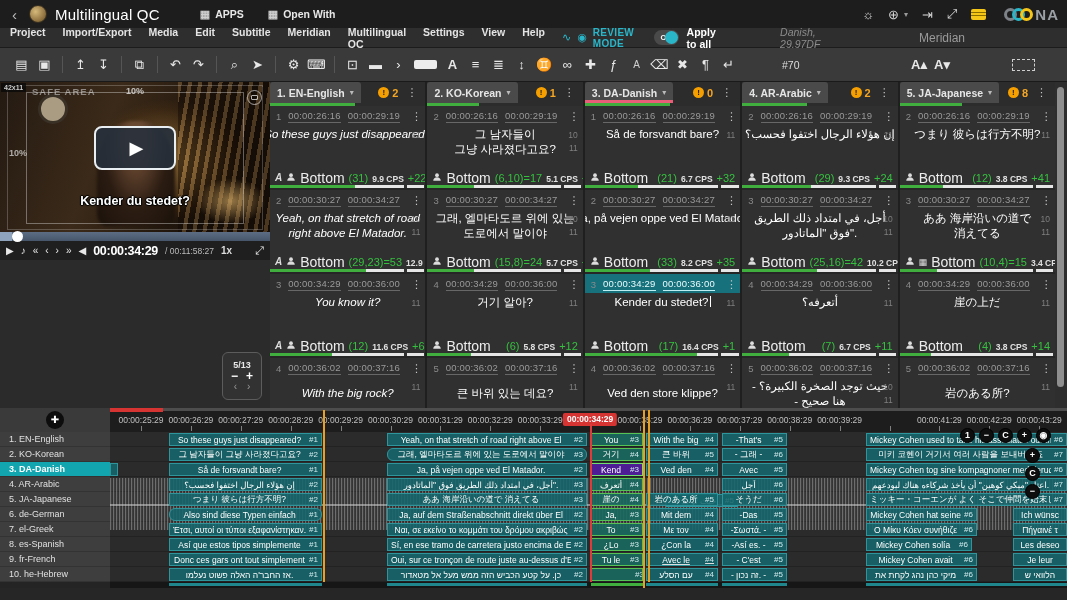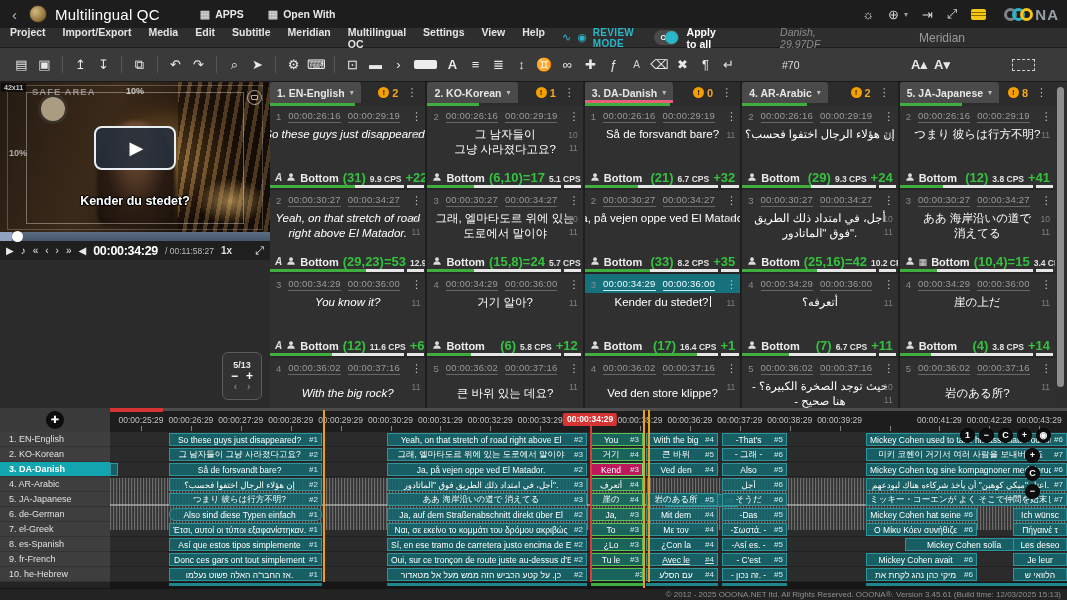--- a/index.html
+++ b/index.html
@@ -105,23 +105,23 @@
 .cell.active .tc{border-color:#bfeff2;color:#eafcfd}
 .cbody{position:relative;display:flex;flex-direction:column;align-items:center;justify-content:center;padding:2px 18px 20px;min-height:34px}
 .cell.cut .cbody{padding-bottom:4px}
 .cline{font-size:11.5px;color:#fff;line-height:15px;text-align:center;white-space:nowrap}
 .col.italic-col .cline{font-style:italic}
 .counts{position:absolute;right:5px;top:4px;text-align:right;font-size:8.5px;color:#7f7f7f;line-height:13px}
 .cursor{display:inline-block;width:1px;height:11px;background:#fff;margin-left:1px;vertical-align:-1px}
 .cfoot{position:absolute;left:0;right:0;bottom:3px;height:15px;display:flex;align-items:center;padding:0 5px;gap:4px}
 .ficon{font-size:9px;color:#ddd;line-height:10px}
 .ficon i{font-style:italic;font-weight:bold;font-size:10px}
-.fpos{font-size:11px;font-weight:bold;color:#ececec}
+.fpos{font-size:14px;font-weight:normal;color:#ececec}
 .fstats{margin-left:auto;display:flex;gap:4px;align-items:baseline;white-space:nowrap}
-.sg{color:#35c13f;font-size:13px;font-weight:bold}
+.sg{color:#35c13f;font-size:11px;font-weight:normal}
 .sm{color:#e0e0e0;font-size:8.5px;font-weight:bold}
 .cbar{position:absolute;left:0;right:0;bottom:0;height:3px;display:flex}
 .cbar .g{background:#3fae3f}
 .cbar .w{background:#e6e6e6}
 .cbar .sp{width:3px}
 .cbar .w2{width:11%;background:#e6e6e6}
 .vscroll{width:12px;background:#2e2e2e;position:relative}
 .vthumb{position:absolute;left:2px;top:5px;width:7px;height:300px;border-radius:4px;background:#8f8f8f}
 
 .timeline{position:absolute;top:408px;left:0;right:0;height:180px;background:#242424}
@@ -137,21 +137,21 @@
 .rtick{position:absolute;bottom:1px;width:1px;height:5px;background:#808080}
 .rbadge{position:absolute;top:5px;height:13px;line-height:13px;padding:0 4px;background:#d63333;color:#fff;font-size:8.5px;font-weight:bold;border-radius:2px;transform:translateX(-50%);z-index:4}
 .tracks{position:absolute;left:110px;right:0;top:24px;bottom:6px;background:#2b2b2b;overflow:hidden}
 .trow{position:absolute;left:0;right:0;height:15px;border-bottom:1px solid #222}
 .wave{position:absolute;left:0;right:0;top:46px;height:52px;background:repeating-linear-gradient(90deg,rgba(175,175,175,.5) 0 1px,rgba(130,130,130,.22) 1px 2px,rgba(175,175,175,.07) 2px 3px);z-index:1}
 .wave::after{content:"";position:absolute;left:0;right:0;top:50%;height:2px;background:rgba(205,205,205,.55)}
 .blk{position:absolute;height:13px;background:rgba(21,102,108,.88);border:1px solid #2f959c;display:flex;align-items:center;padding:0 3px;gap:3px;overflow:hidden;z-index:2}
 .blk .bt{flex:1;font-size:8.5px;color:#fff;white-space:nowrap;overflow:hidden;text-align:center}
 .blk .bn{font-size:8px;color:#cfe9ec}
 .blk.sel{border-color:#54c254;background:rgba(24,105,95,.9)}
-.blk.selactive{background:#be185d;border-color:#6fe06f}
+.blk.selactive{background:#4c1d95;border-color:#6fe06f}
 .marker{position:absolute;top:2px;bottom:6px;width:2px;background:#e8a020;z-index:3}
 .playline{position:absolute;top:16px;bottom:6px;width:2px;background:#e03b3b;z-index:4}
 .minimap{position:absolute;left:110px;right:0;bottom:0;height:6px;background:#161616;overflow:hidden}
 .mseg{position:absolute;top:1px;height:3px;background:#1f868d}
 .mseg.sel{background:#3fae3f}
 .morange{position:absolute;top:0;bottom:0;width:2px;background:#e8a020}
 .fbtns{position:absolute;right:16px;top:20px;display:flex;gap:4px;z-index:6}
 .fbtnsv{position:absolute;right:27px;top:40px;display:flex;flex-direction:column;gap:3px;z-index:6}
 .fbtn{width:15px;height:15px;border-radius:50%;background:#0e0e0e;border:1px solid #000;color:#fff;font-size:9px;font-weight:bold;text-align:center;line-height:13px}
 
@@ -1082,21 +1082,21 @@
           <span class="bn">#1</span>
         </div>
         <div class="blk" style="left: 59px; width: 153px; top: 136px;">
           <span class="bt">אז החבר'ה האלה פשוט נעלמו.</span>
           <span class="bn">#1</span>
         </div>
         <div class="blk" style="left: 277px; width: 200px; top: 1px;">
           <span class="bt">Yeah, on that stretch of road right above El</span>
           <span class="bn">#2</span>
         </div>
-        <div class="blk" style="left: 277px; width: 200px; top: 16px;">
+        <div class="blk" style="left: 277px; width: 200px; top: 16px; border-radius: 6px;">
           <span class="bt">그래, 엘마타도르 위에 있는 도로에서 말이야</span>
           <span class="bn">#3</span>
         </div>
         <div class="blk" style="left: 277px; width: 200px; top: 31px;">
           <span class="bt">Ja, på vejen oppe ved El Matador.</span>
           <span class="bn">#2</span>
         </div>
         <div class="blk" style="left: 277px; width: 200px; top: 46px;">
           <span class="bt">أجل، في امتداد ذلك الطريق فوق "الماتادور".</span>
           <span class="bn">#3</span>
@@ -1207,21 +1207,21 @@
         </div>
         <div class="blk" style="left: 612px; width: 65px; top: 1px;">
           <span class="bt">-That's</span>
           <span class="bn">#5</span>
         </div>
         <div class="blk" style="left: 612px; width: 65px; top: 16px;">
           <span class="bt">- 그래 -</span>
           <span class="bn">#6</span>
         </div>
         <div class="blk" style="left: 612px; width: 65px; top: 31px;">
-          <span class="bt">Also</span>
+          <span class="bt">Avec</span>
           <span class="bn">#5</span>
         </div>
         <div class="blk" style="left: 612px; width: 65px; top: 46px;">
           <span class="bt">أجل</span>
           <span class="bn">#6</span>
         </div>
         <div class="blk" style="left: 612px; width: 65px; top: 61px;">
           <span class="bt">そうだ</span>
           <span class="bn">#6</span>
         </div>
@@ -1266,21 +1266,21 @@
           <span class="bn">#7</span>
         </div>
         <div class="blk" style="left: 756px; width: 111px; top: 76px;">
           <span class="bt">Mickey Cohen hat seine</span>
           <span class="bn">#6</span>
         </div>
         <div class="blk" style="left: 756px; width: 111px; top: 91px;">
           <span class="bt">Ο Μίκυ Κόεν συνήθιζε</span>
           <span class="bn">#6</span>
         </div>
-        <div class="blk" style="left: 756px; width: 130px; top: 106px; margin-left: 39px;">
+        <div class="blk" style="left: 756px; width: 106px; top: 106px;">
           <span class="bt">Mickey Cohen solía</span>
           <span class="bn">#6</span>
         </div>
         <div class="blk" style="left: 756px; width: 111px; top: 121px;">
           <span class="bt">Mickey Cohen avait</span>
           <span class="bn">#6</span>
         </div>
         <div class="blk" style="left: 756px; width: 111px; top: 136px;">
           <span class="bt">מיקי כהן נהג לקחת את</span>
           <span class="bn">#6</span>
@@ -1323,14 +1323,13 @@
         <span class="fbtn">+</span>
         <span class="fbtn">C</span>
         <span class="fbtn">−</span>
       </div>
   <div class="marker" style="left: 323px;"></div>
       <div class="marker" style="left: 643px;"></div>
       <div class="marker" style="left: 648px;"></div>
       <div class="playline" style="left: 590px;"></div>
     </div>
 
-  <div class="statusbar">© 2012 - 2025 OOONA.NET ltd. All Rights Reserved. OOONA®. Version 3.45.61 (Build time: 12/03/2025 15:13)</div>
 </div>
 
 </body></html>

